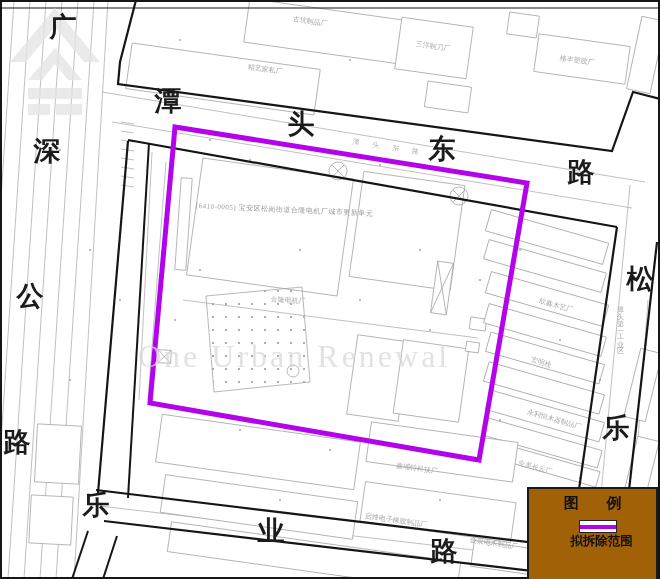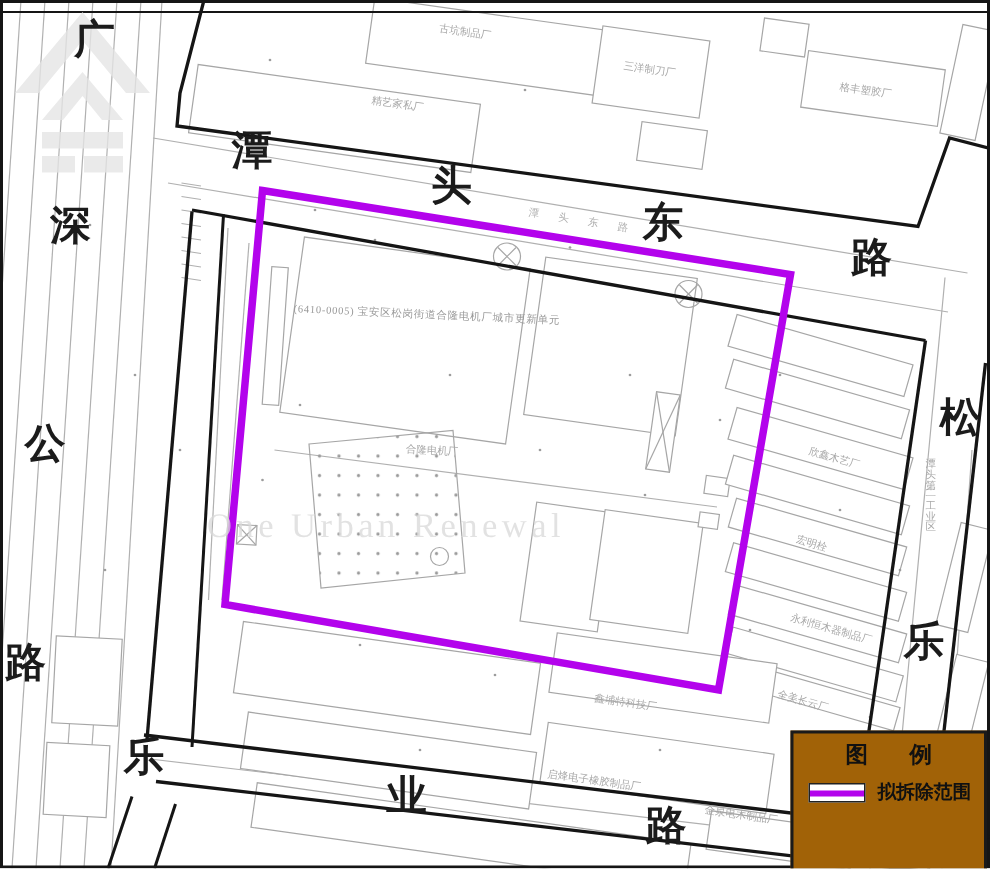--- a/index.html
+++ b/index.html
@@ -1,40 +1,40 @@
 <!DOCTYPE html>
 <html><head>
 <meta charset="utf-8">
 <style>
   html,body{margin:0;padding:0;background:#fff;}
   #stage{position:relative;width:660px;height:579px;background:#ffffff;overflow:hidden;
          font-family:"Liberation Serif","DejaVu Serif",serif;}
   #stage svg{position:absolute;left:0;top:0;}
-  .wm-text{position:absolute;left:138px;top:338px;font-size:23px;letter-spacing:3px;
+  .wm-text{position:absolute;left:138px;top:338px;font-size:32px;letter-spacing:3px;
            color:#d9d9d9;opacity:.75;white-space:nowrap;font-family:"Liberation Serif",serif;}
   .wm-logo{position:absolute;left:276px;top:206px;opacity:.8;}
   .road-char{position:absolute;transform:translate(-50%,-50%);font-size:27px;font-weight:600;
              color:#1b1b1b;line-height:1;white-space:nowrap;}
   .tiny-label{position:absolute;transform:translate(-50%,-50%);font-size:7px;color:#a8a8a8;
               white-space:nowrap;line-height:1;}
   .tiny-label.r8{transform:translate(-50%,-50%) rotate(8deg);}
   .tiny-label.r16{transform:translate(-50%,-50%) rotate(16deg);}
   .tiny-label.r3{transform:translate(-50%,-50%) rotate(3deg);}
   .unit-label{position:absolute;left:196px;top:201px;font-size:7px;color:#999;
               transform:rotate(2.5deg);transform-origin:left top;white-space:nowrap;letter-spacing:.5px;}
   .minor-road{position:absolute;left:352px;top:143px;font-size:7px;color:#b0b0b0;
               letter-spacing:13px;transform:rotate(9deg);white-space:nowrap;}
   .vert-label{position:absolute;left:615px;top:300px;font-size:7px;color:#a8a8a8;
               writing-mode:vertical-rl;letter-spacing:7px;}
   
   .legend{position:absolute;left:527px;top:487px;width:131px;height:108px;background:#a16207;
           border:2px solid #1a1a1a;box-sizing:border-box;z-index:5;}
   .legend-title{display:block;text-align:center;margin-top:5px;font-size:15px;font-weight:bold;
                 color:#111;word-spacing:24px;}
-  .legend-row{display:flex;align-items:center;margin:7px 0 0 10px;}
+  .legend-row{display:flex;align-items:center;margin:7px 0 0 10px;flex-direction:column;}
   .legend-row .lab{font-size:12.5px;font-weight:bold;color:#111;margin-left:8px;white-space:nowrap;}
   .sym{width:38px;height:13px;border:1.5px solid #222;box-sizing:border-box;position:relative;background:#fff;}
   .sym-demo::before{content:"";position:absolute;left:0;right:0;top:50%;height:4px;
                     transform:translateY(-50%);background:#b303ec;}
   .sym-road::before{content:"";position:absolute;left:0;right:0;top:50%;height:1.5px;
                     transform:translateY(-50%);background:#222;}
   .sym-road::after{content:"";position:absolute;top:0;bottom:0;left:50%;width:1.5px;
                    transform:translateX(-50%);background:#222;}
 </style>
 </head>

